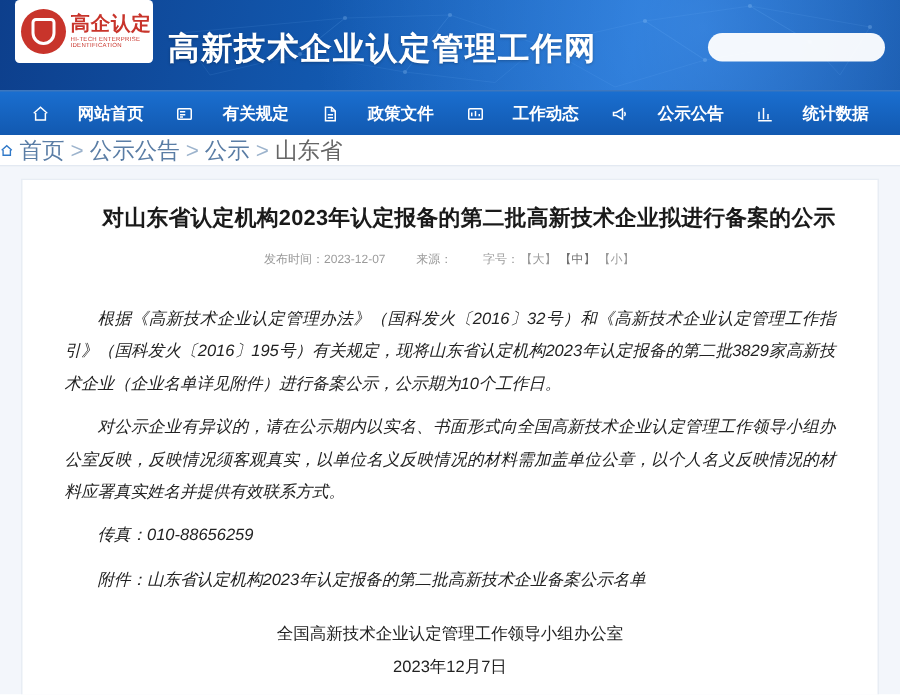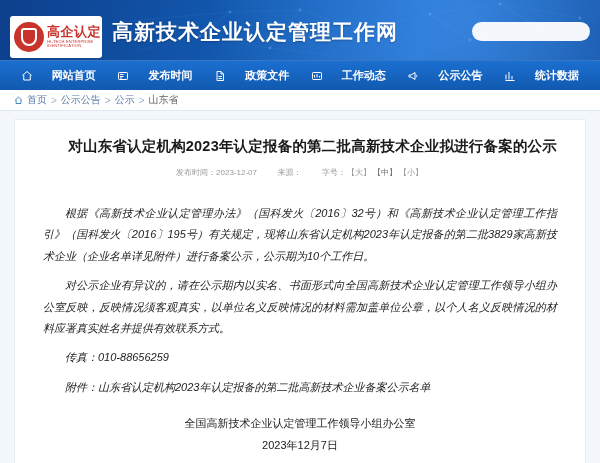--- a/index.html
+++ b/index.html
@@ -64,21 +64,21 @@
     overflow: hidden;
   }
   .banner .mesh {
     position: absolute;
     inset: 0;
     opacity: .35;
   }
   .logo {
     position: absolute;
     left: 10px;
-    top: 16px;
+    top: 0;
     width: 92px;
     height: 42px;
     background: #ffffff;
     border-radius: 3px;
     display: flex;
     align-items: center;
     padding-left: 4px;
     box-sizing: border-box;
   }
   .logo .mark {
@@ -178,22 +178,21 @@
   }
   .nav-item svg { width: 12px; height: 12px; flex: none; }
 
   
   .crumb-wrap {
     height: 20px;
     background: #ffffff;
     border-bottom: 1px solid #e3e9f2;
     display: flex;
     align-items: center;
-    padding-left: 14px;
-    font-size: 10px;
+    font-size: 15px;
     color: #5a7da5;
     gap: 4px;
   }
   .crumb-wrap .home-icon { width: 9px; height: 9px; color: #2f78c8; }
   .crumb-wrap .sep { color: #9db4cd; }
   .crumb-wrap a { color: #5a7da5; text-decoration: none; }
   .crumb-wrap .current { color: #666; }
 
   
   .card {
@@ -307,21 +306,21 @@
       </svg>
       <span>网站首页</span>
     </div>
     <div class="nav-item">
       <svg viewBox="0 0 24 24" fill="none" stroke="#ffffff" stroke-width="2">
         <rect x="3" y="5" width="18" height="14" rx="1.5"></rect>
           <line x1="6" y1="9" x2="13" y2="9"></line>
           <line x1="6" y1="13" x2="13" y2="13"></line>
           <line x1="6" y1="16" x2="10" y2="16"></line>
       </svg>
-      <span>发布时间</span>
+      <span>有关规定</span>
     </div>
     <div class="nav-item">
       <svg viewBox="0 0 24 24" fill="none" stroke="#ffffff" stroke-width="2">
         <path d="M6 3 H14 L19 8 V21 H6 Z"></path>
           <path d="M14 3 V8 H19"></path>
           <line x1="9" y1="13" x2="16" y2="13"></line>
           <line x1="9" y1="17" x2="16" y2="17"></line>
       </svg>
       <span>政策文件</span>
     </div>

